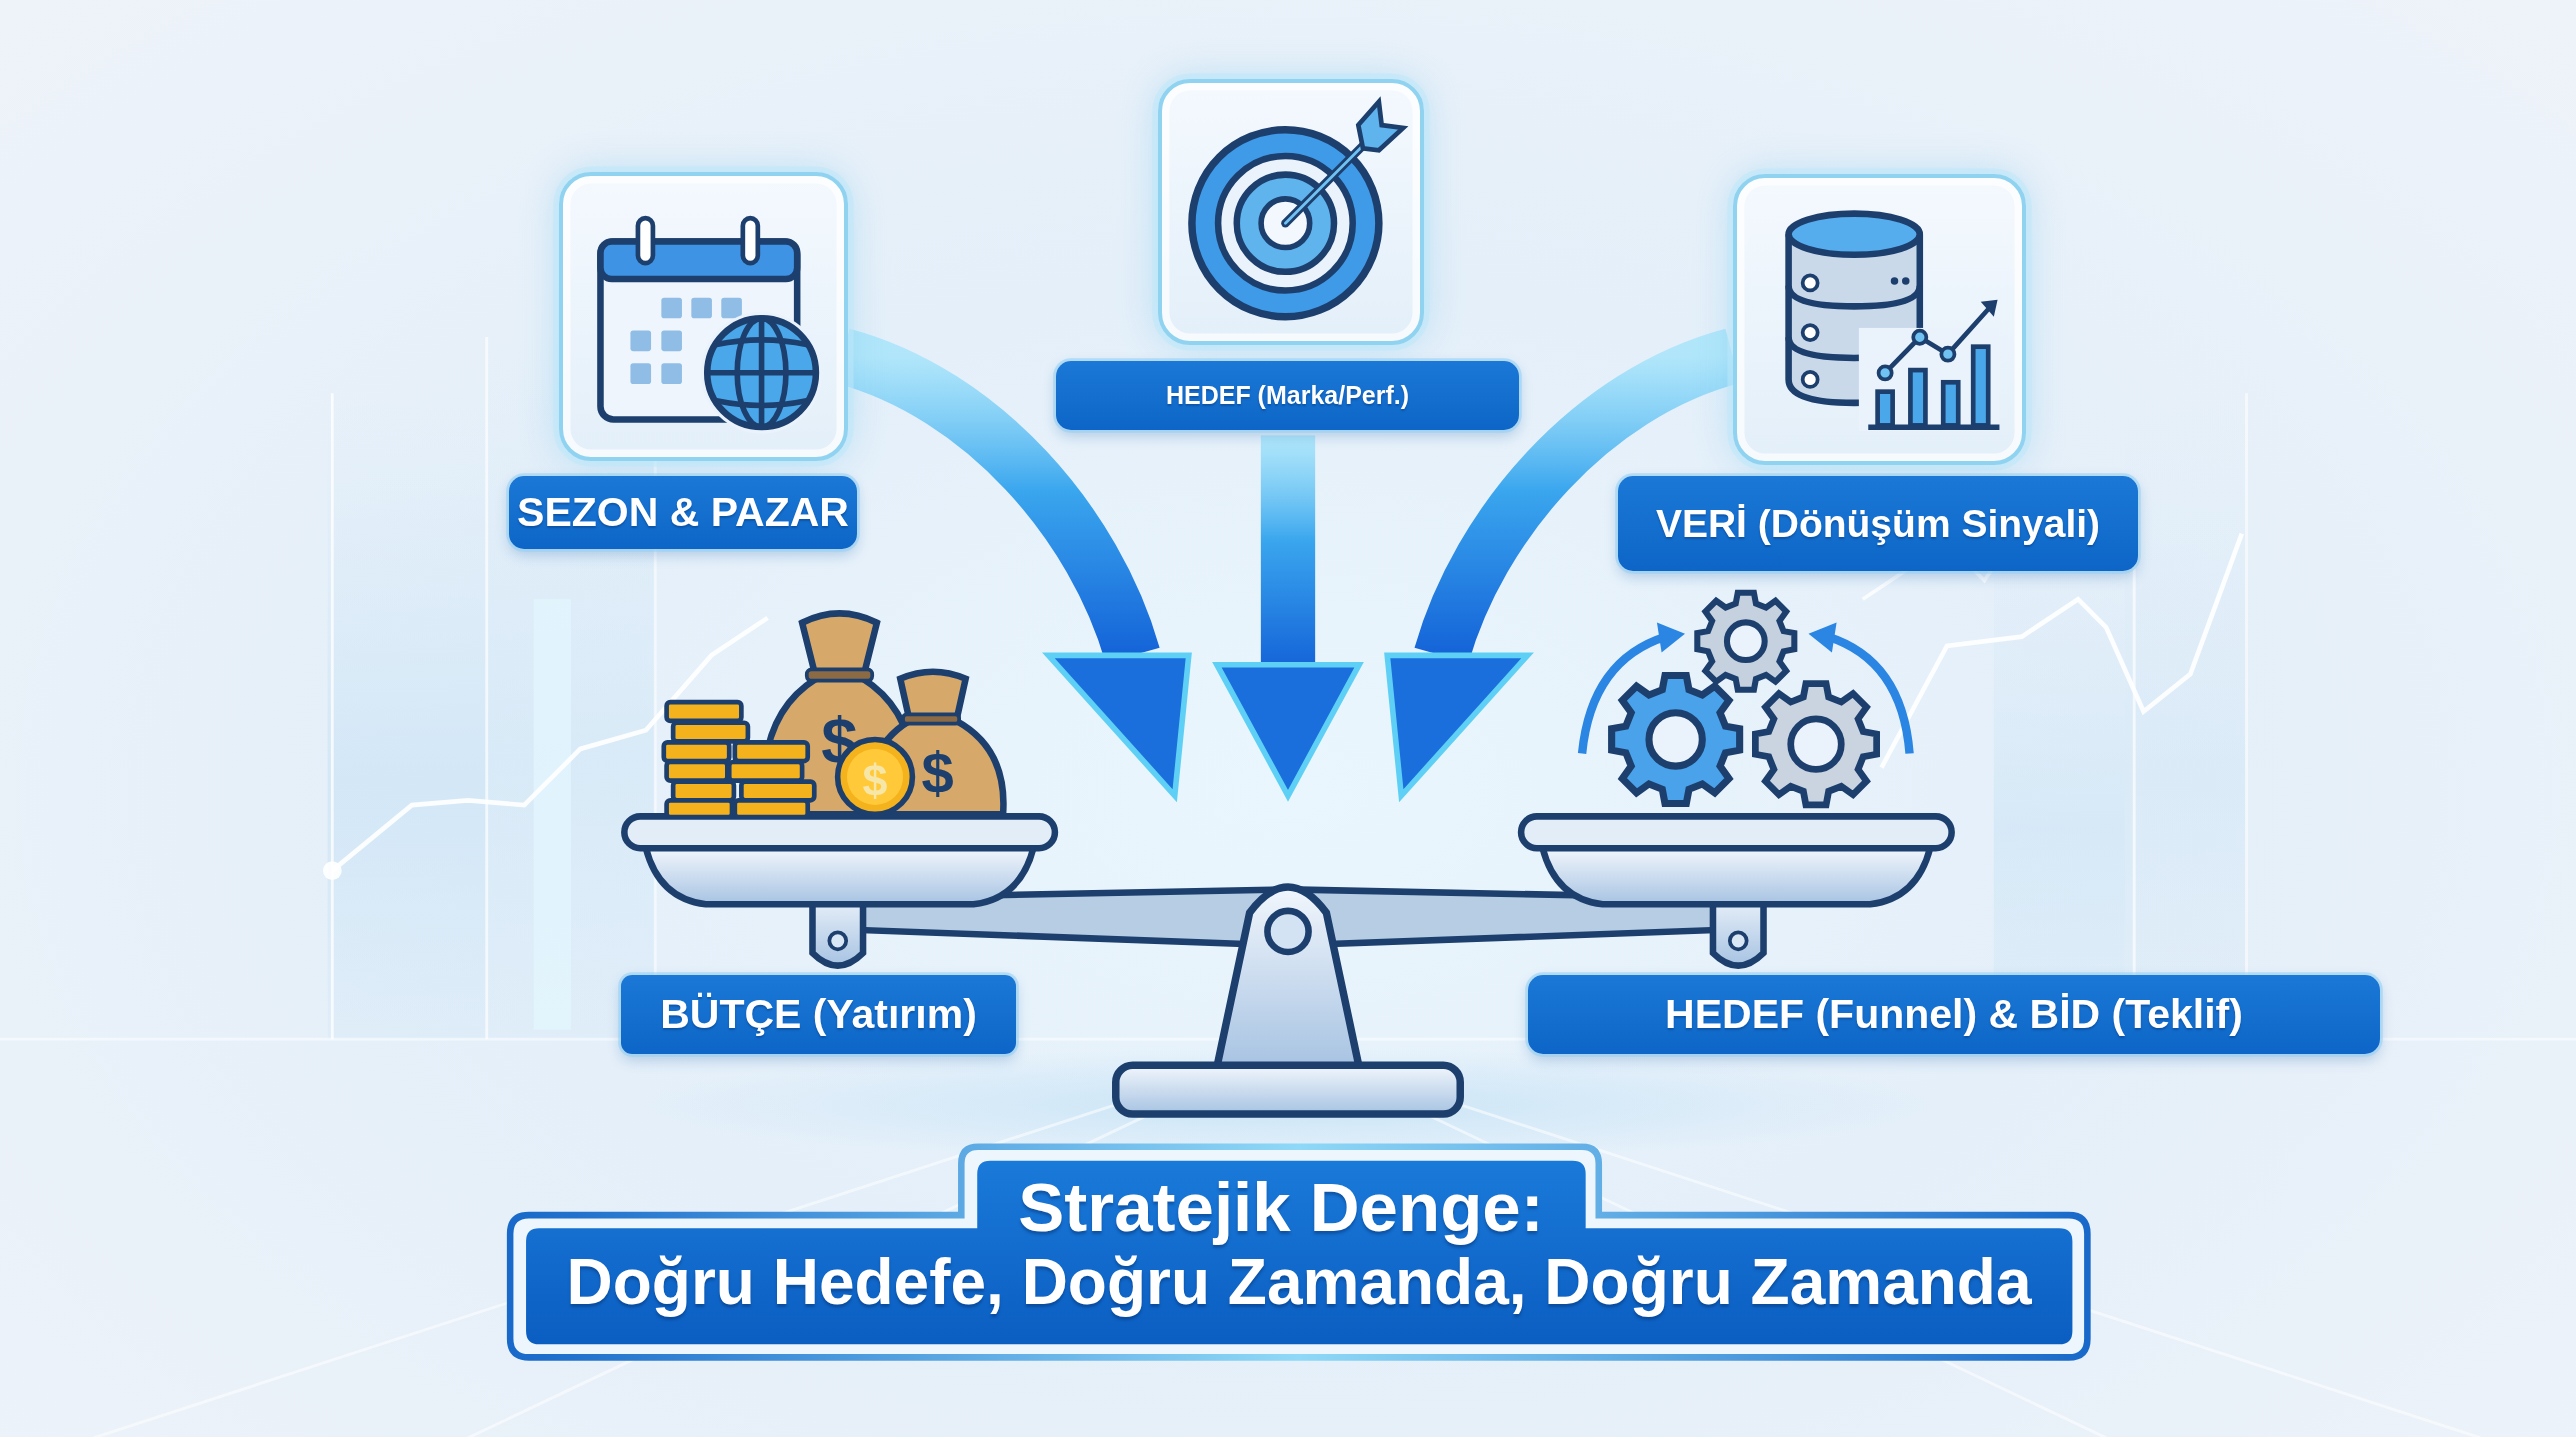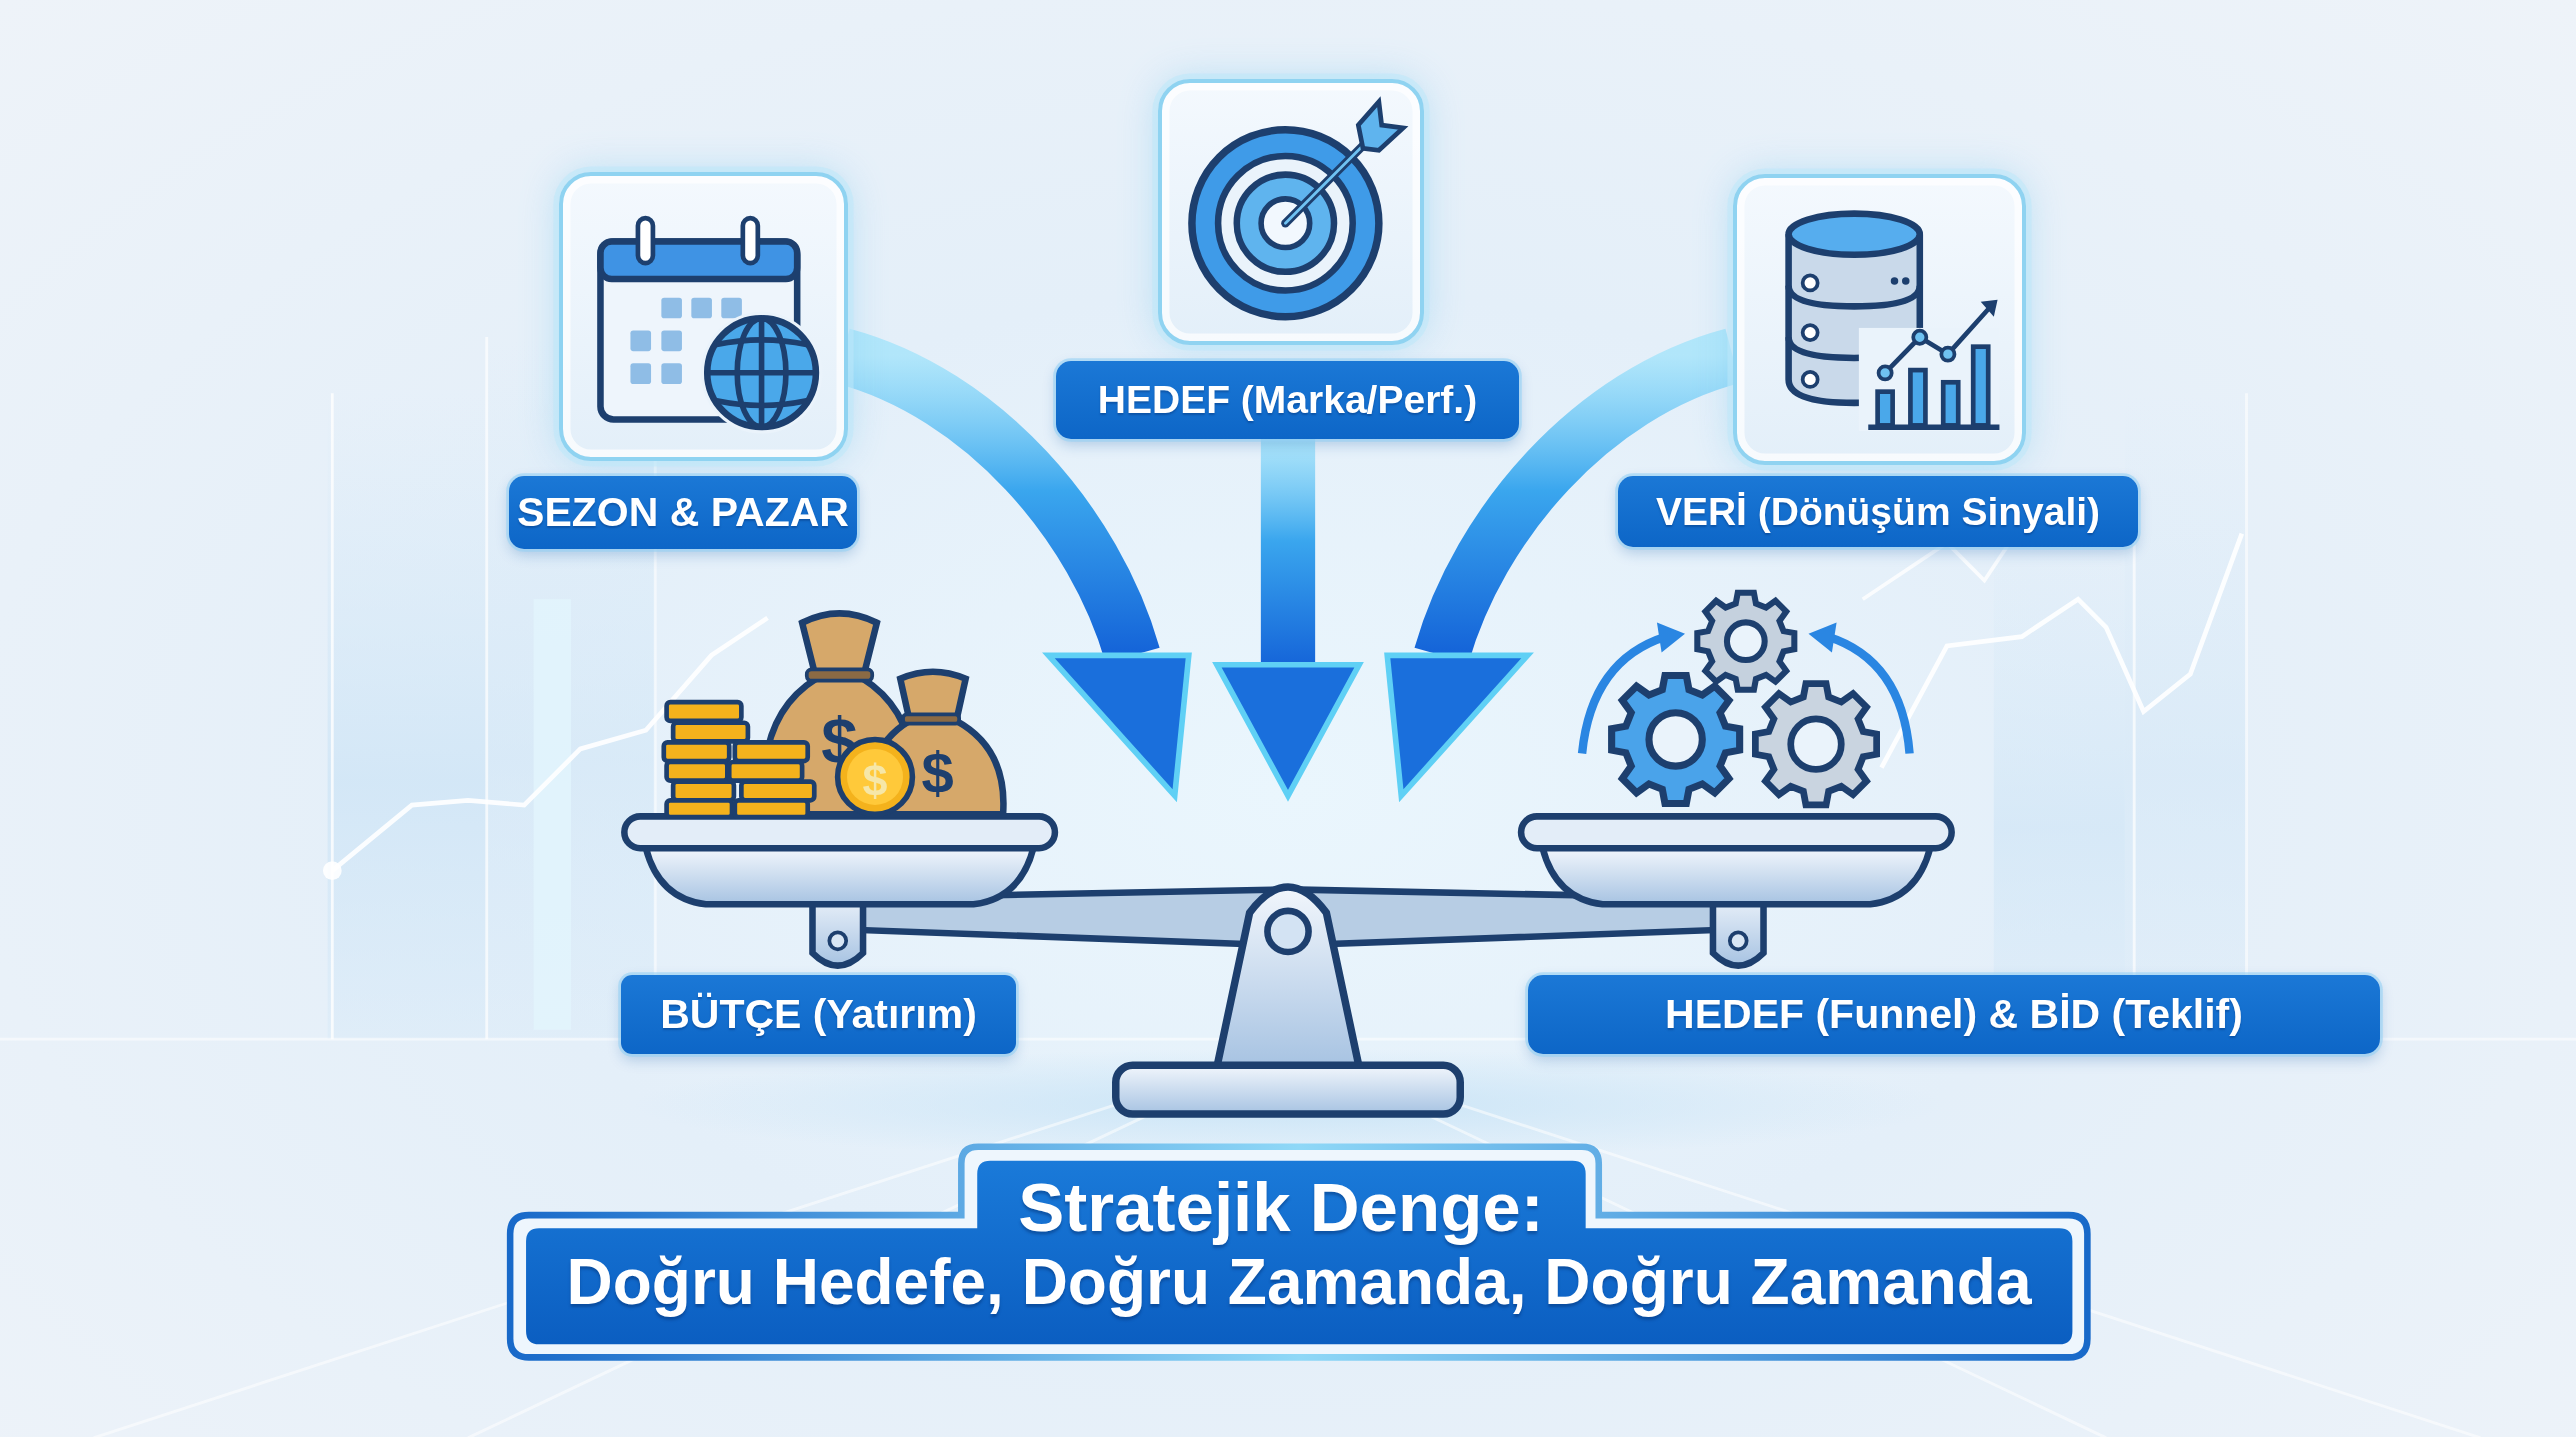--- a/index.html
+++ b/index.html
@@ -129,21 +129,21 @@
   <svg viewBox="0 0 276 276">
     <circle cx="132" cy="150" r="100" fill="#3f9be8" stroke="#1d3f6e" stroke-width="8"></circle>
     <circle cx="132" cy="150" r="72" fill="#eaf3fb" stroke="#1d3f6e" stroke-width="7"></circle>
     <circle cx="132" cy="150" r="52" fill="#5fb4ee" stroke="#1d3f6e" stroke-width="7"></circle>
     <circle cx="132" cy="150" r="26" fill="#f2f8fe" stroke="#1d3f6e" stroke-width="6"></circle>
     <line x1="132" y1="150" x2="225" y2="57" stroke="#1d3f6e" stroke-width="9" stroke-linecap="round"></line>
     <line x1="132" y1="150" x2="225" y2="57" stroke="#6fc2f2" stroke-width="3" stroke-linecap="round"></line>
     <polygon points="210,45 232,20 235,45 258,48 232,72 215,70" fill="#5fb4ee" stroke="#1d3f6e" stroke-width="5"></polygon>
   </svg>
 </div>
-<div class="label" style="left:1056px; top:361px; width:463px; height:78px; font-size:39px;">HEDEF (Marka/Perf.)</div>
+<div class="label" style="left:1056px; top:361px; width:463px; height:69px; font-size:25px;">HEDEF (Marka/Perf.)</div>
 
 <div class="card" style="left:1733px; top:174px; width:285px; height:283px;">
   <svg viewBox="0 0 304 302">
     <path d="M 55 60 L 55 215 Q 55 240 125 240 Q 195 240 195 215 L 195 60" fill="#c9d9ea" stroke="#1d3f6e" stroke-width="7"></path>
     <ellipse cx="125" cy="60" rx="70" ry="22" fill="#56adee" stroke="#1d3f6e" stroke-width="7"></ellipse>
     <path d="M 55 115 Q 55 137 125 137 Q 195 137 195 115" fill="none" stroke="#1d3f6e" stroke-width="7"></path>
     <path d="M 55 170 Q 55 192 125 192 Q 195 192 195 170" fill="none" stroke="#1d3f6e" stroke-width="7"></path>
     <circle cx="78" cy="112" r="8" fill="#fff" stroke="#1d3f6e" stroke-width="4"></circle>
     <circle cx="78" cy="165" r="8" fill="#fff" stroke="#1d3f6e" stroke-width="4"></circle>
     <circle cx="78" cy="215" r="8" fill="#fff" stroke="#1d3f6e" stroke-width="4"></circle>
@@ -157,21 +157,21 @@
       <rect x="252" y="180" width="16" height="84"></rect>
     </g>
     <line x1="140" y1="266" x2="280" y2="266" stroke="#1d3f6e" stroke-width="6"></line>
     <polyline points="158,208 195,170 225,188 268,140" fill="none" stroke="#1d3f6e" stroke-width="5"></polyline>
     <polygon points="260,132 278,130 274,148" fill="#1d3f6e"></polygon>
     <circle cx="158" cy="208" r="7" fill="#6fc2f2" stroke="#1d3f6e" stroke-width="4"></circle>
     <circle cx="195" cy="170" r="7" fill="#6fc2f2" stroke="#1d3f6e" stroke-width="4"></circle>
     <circle cx="225" cy="188" r="7" fill="#6fc2f2" stroke="#1d3f6e" stroke-width="4"></circle>
   </svg>
 </div>
-<div class="label" style="left:1618px; top:476px; width:520px; height:71px; font-size:39px;">VERİ (Dönüşüm Sinyali)</div>
+<div class="label" style="left:1618px; top:476px; width:520px; height:95px; font-size:39px;">VERİ (Dönüşüm Sinyali)</div>
 
 <svg class="abs" width="2576" height="1438" viewBox="0 0 2752 1536" style="left:0;top:0;">
   <defs>
     <linearGradient id="steel" x1="0" y1="0" x2="0" y2="1">
       <stop offset="0" stop-color="#f1f6fc"></stop>
       <stop offset="1" stop-color="#a7c3e2"></stop>
     </linearGradient>
   </defs>
 
   <polygon points="880,960 1376,950 1872,960 1872,992 1376,1010 880,992" fill="#b7cde4" stroke="#1d3f6e" stroke-width="7"></polygon>

